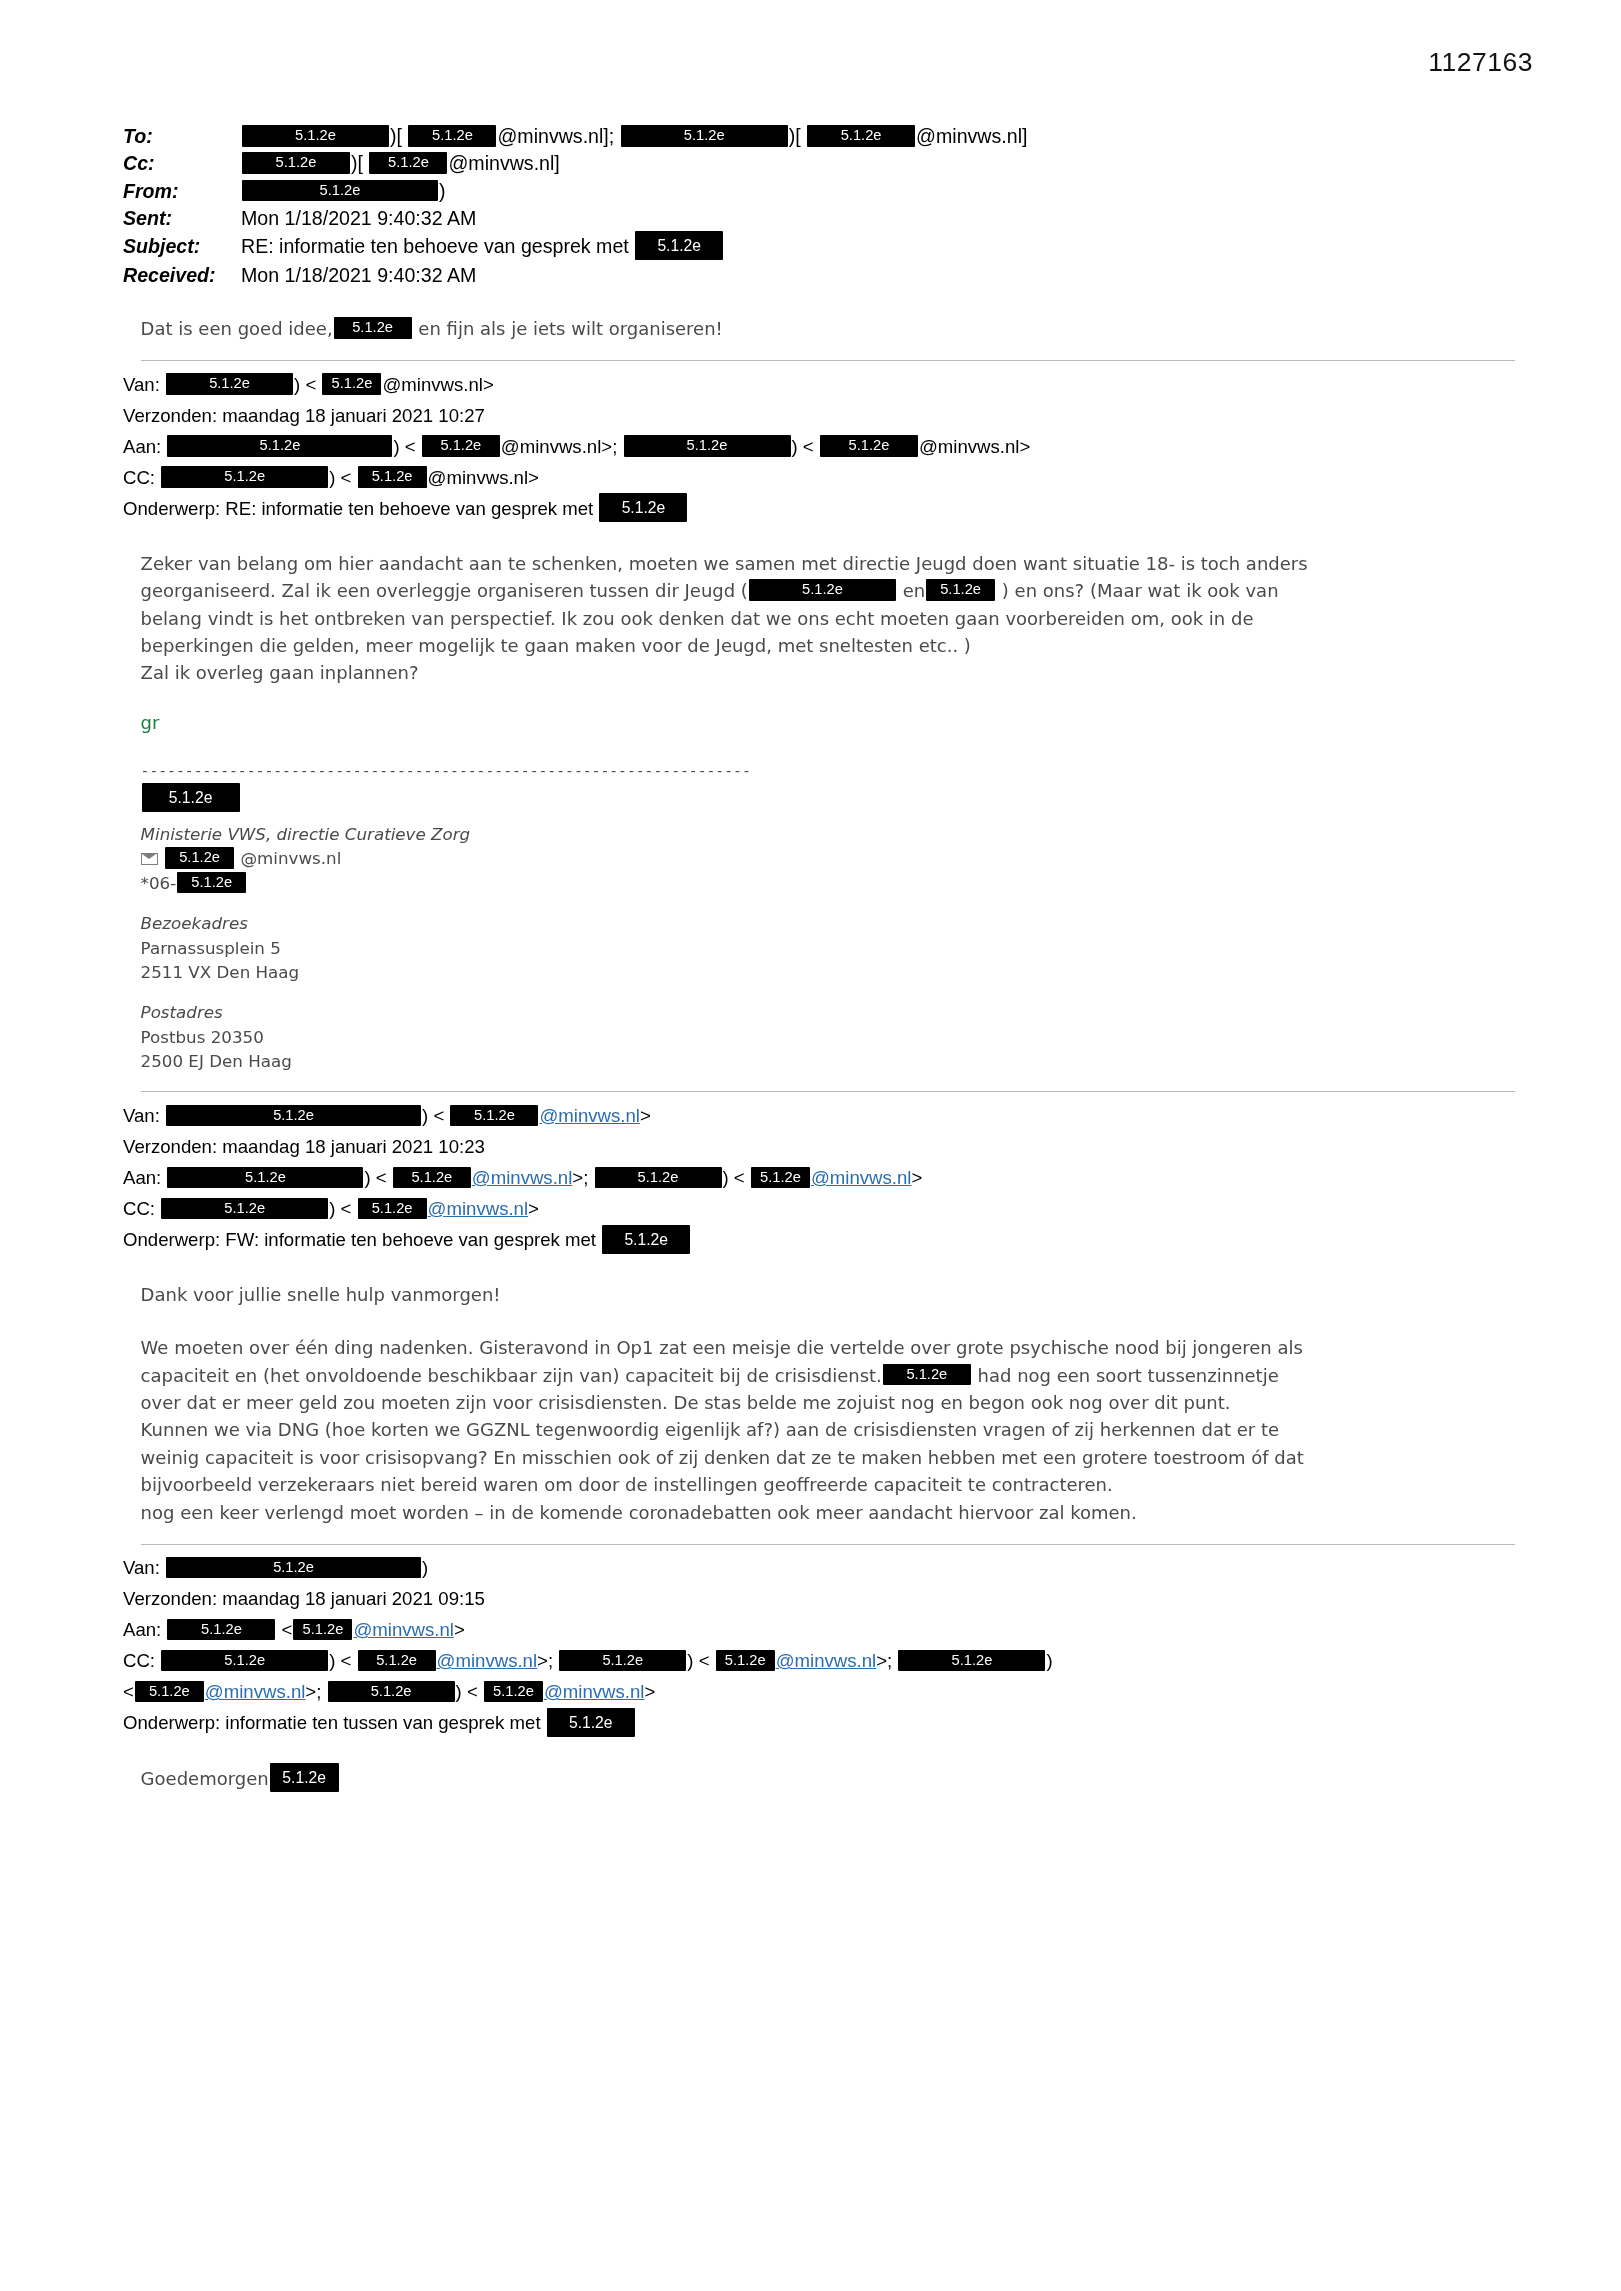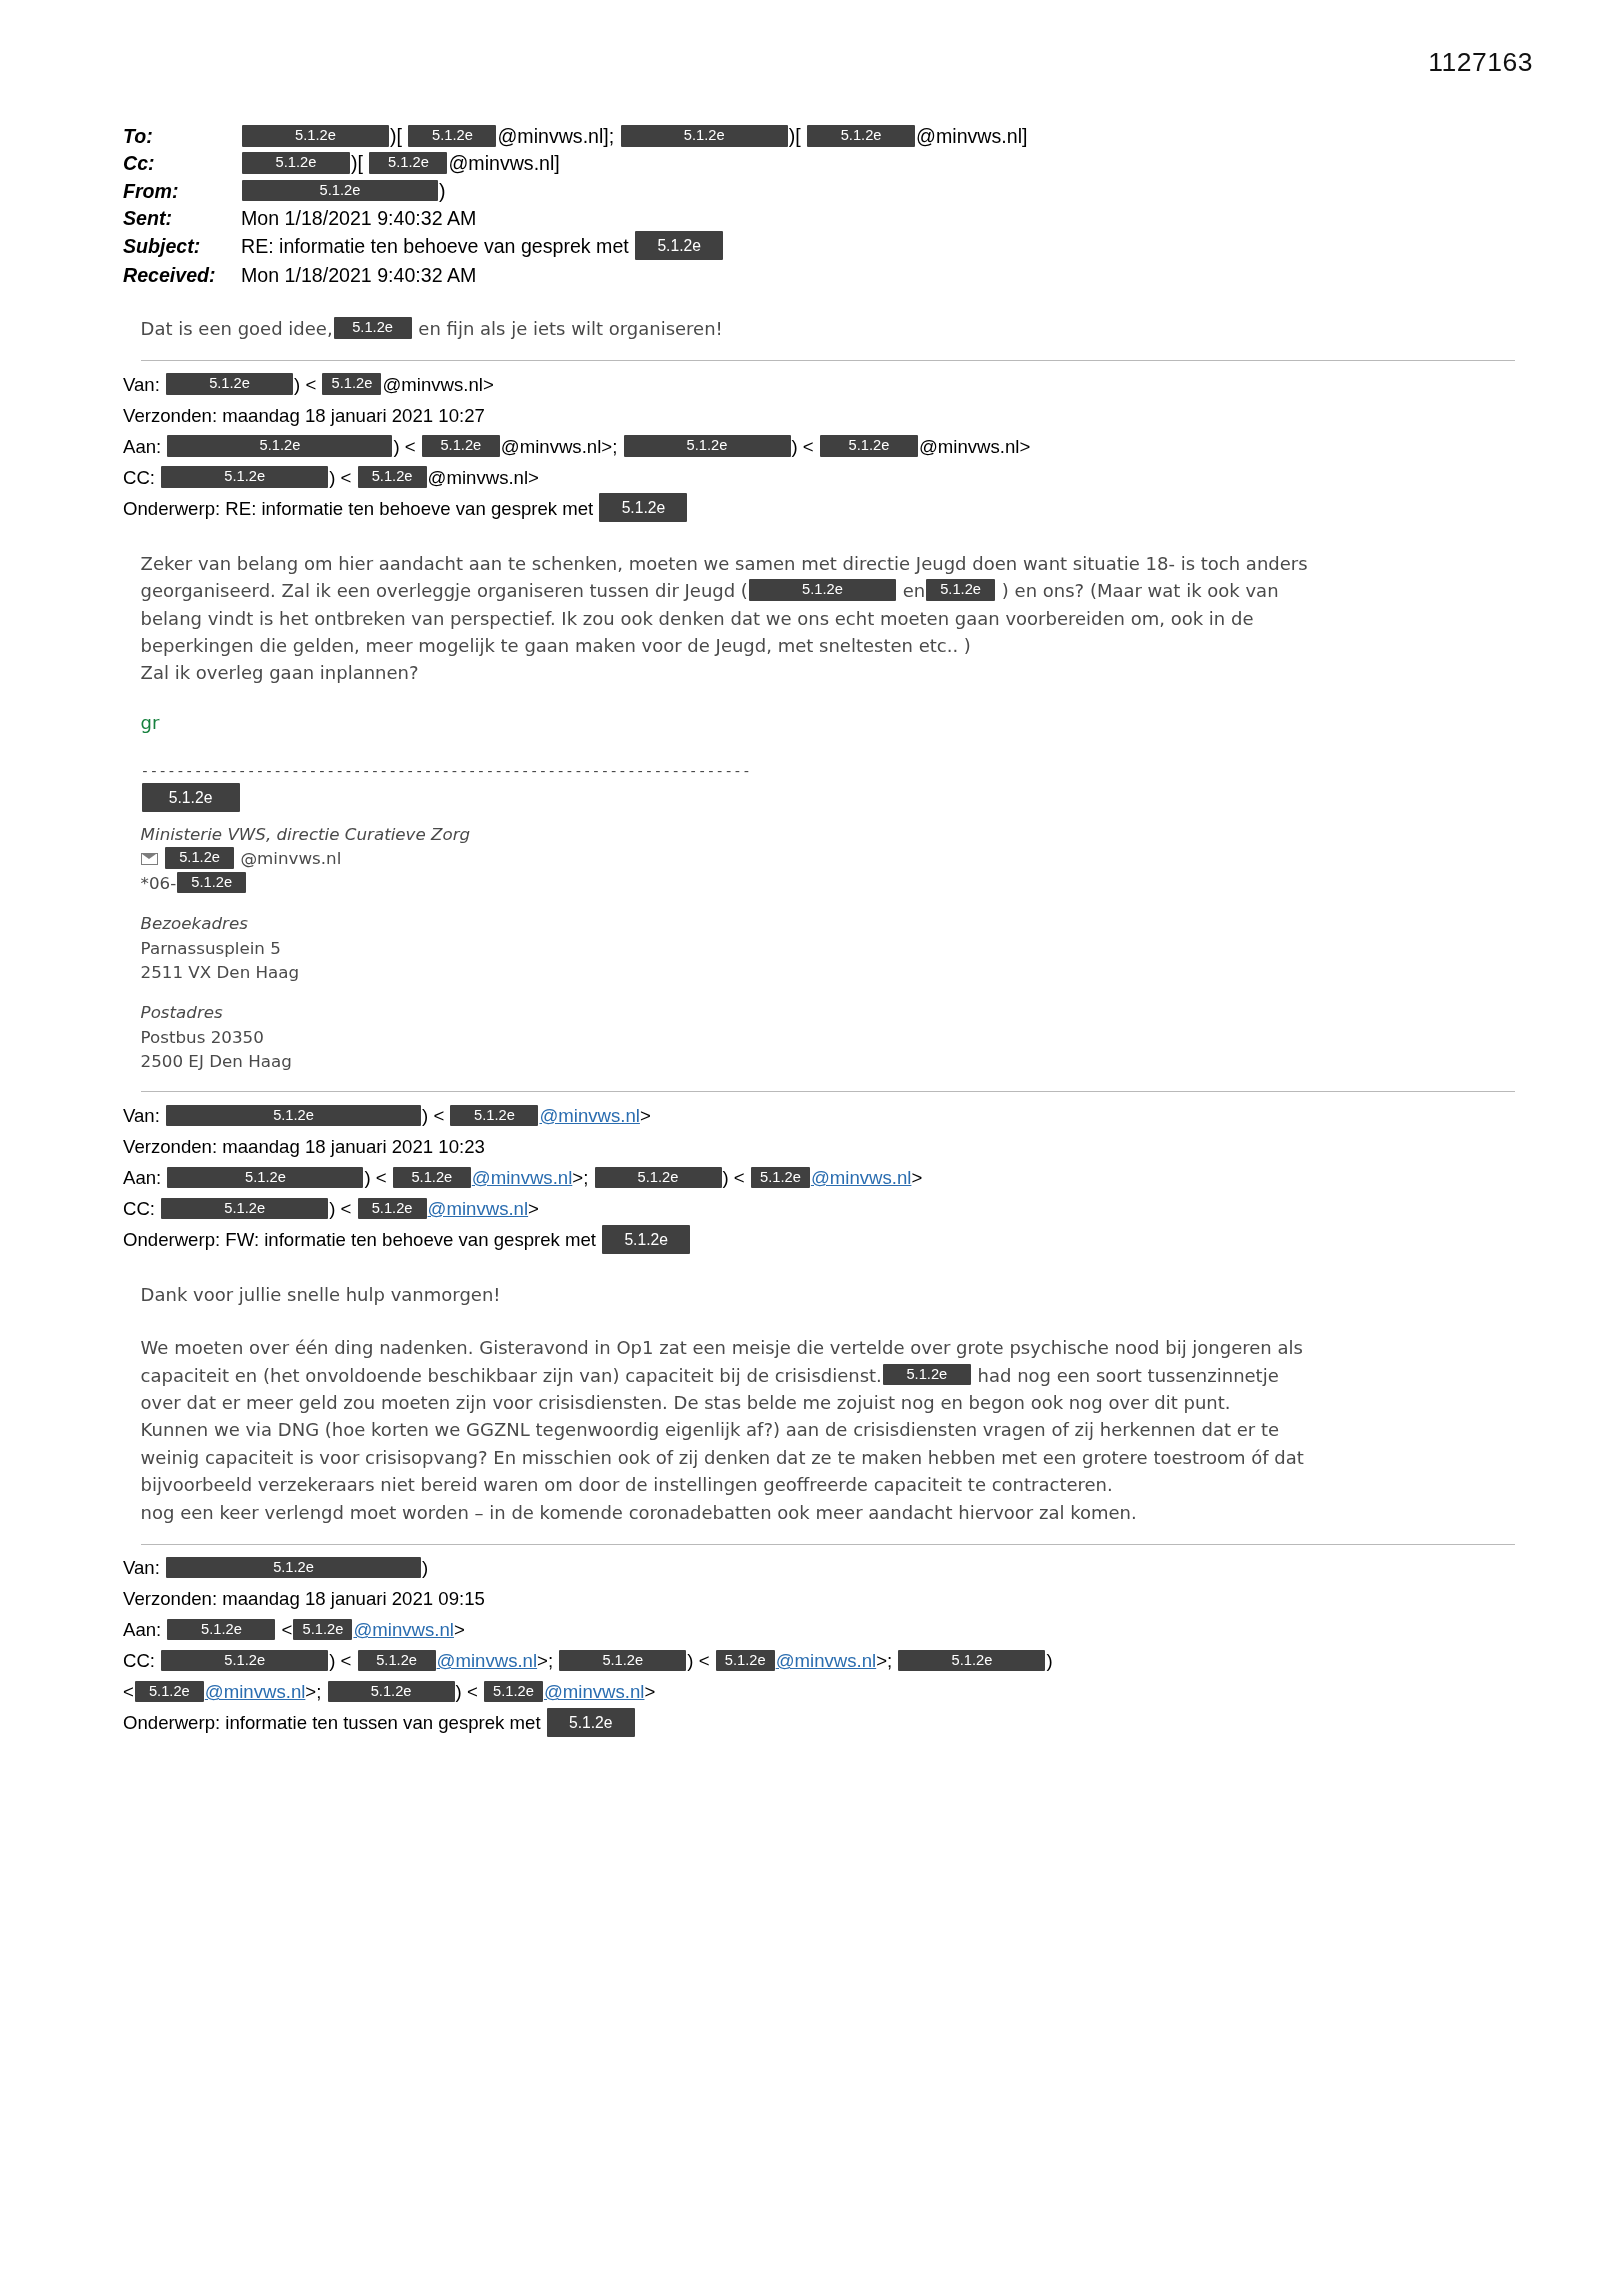--- a/index.html
+++ b/index.html
@@ -29,21 +29,21 @@
   .content {
     position: absolute;
     left: 123px;
     top: 123px;
     width: 1392px;
   }
 
   
   .red {
     display: inline-block;
-    background: #404040;
+    background: #000000;
     color: #ffffff;
     font-family: "Liberation Sans", sans-serif;
     font-size: 14.7px;
     text-align: center;
     vertical-align: middle;
     line-height: 21.6px;
     height: 21.6px;
     border-radius: 1px;
     margin: 0 1px;
     position: relative;
@@ -346,17 +346,22 @@
           <span class="red w130">5.1.2e</span><span>) &lt;</span>
           <span class="red w60">5.1.2e</span><span class="link">@minvws.nl</span><span>&gt;</span>
         </div>
         <div class="meta-row">
           <span class="k">Onderwerp:</span>
           <span>informatie ten tussen van gesprek met</span>
           <span class="red w90 tall">5.1.2e</span>
         </div>
       </div>
 
+      <div class="body-text">
+        <p>
+          <span>Goedemorgen</span><span class="red w70 tall">5.1.2e</span>
+        </p>
+      </div>
     </div>
 
   </div>
 </div>
 
 
 </body></html>

